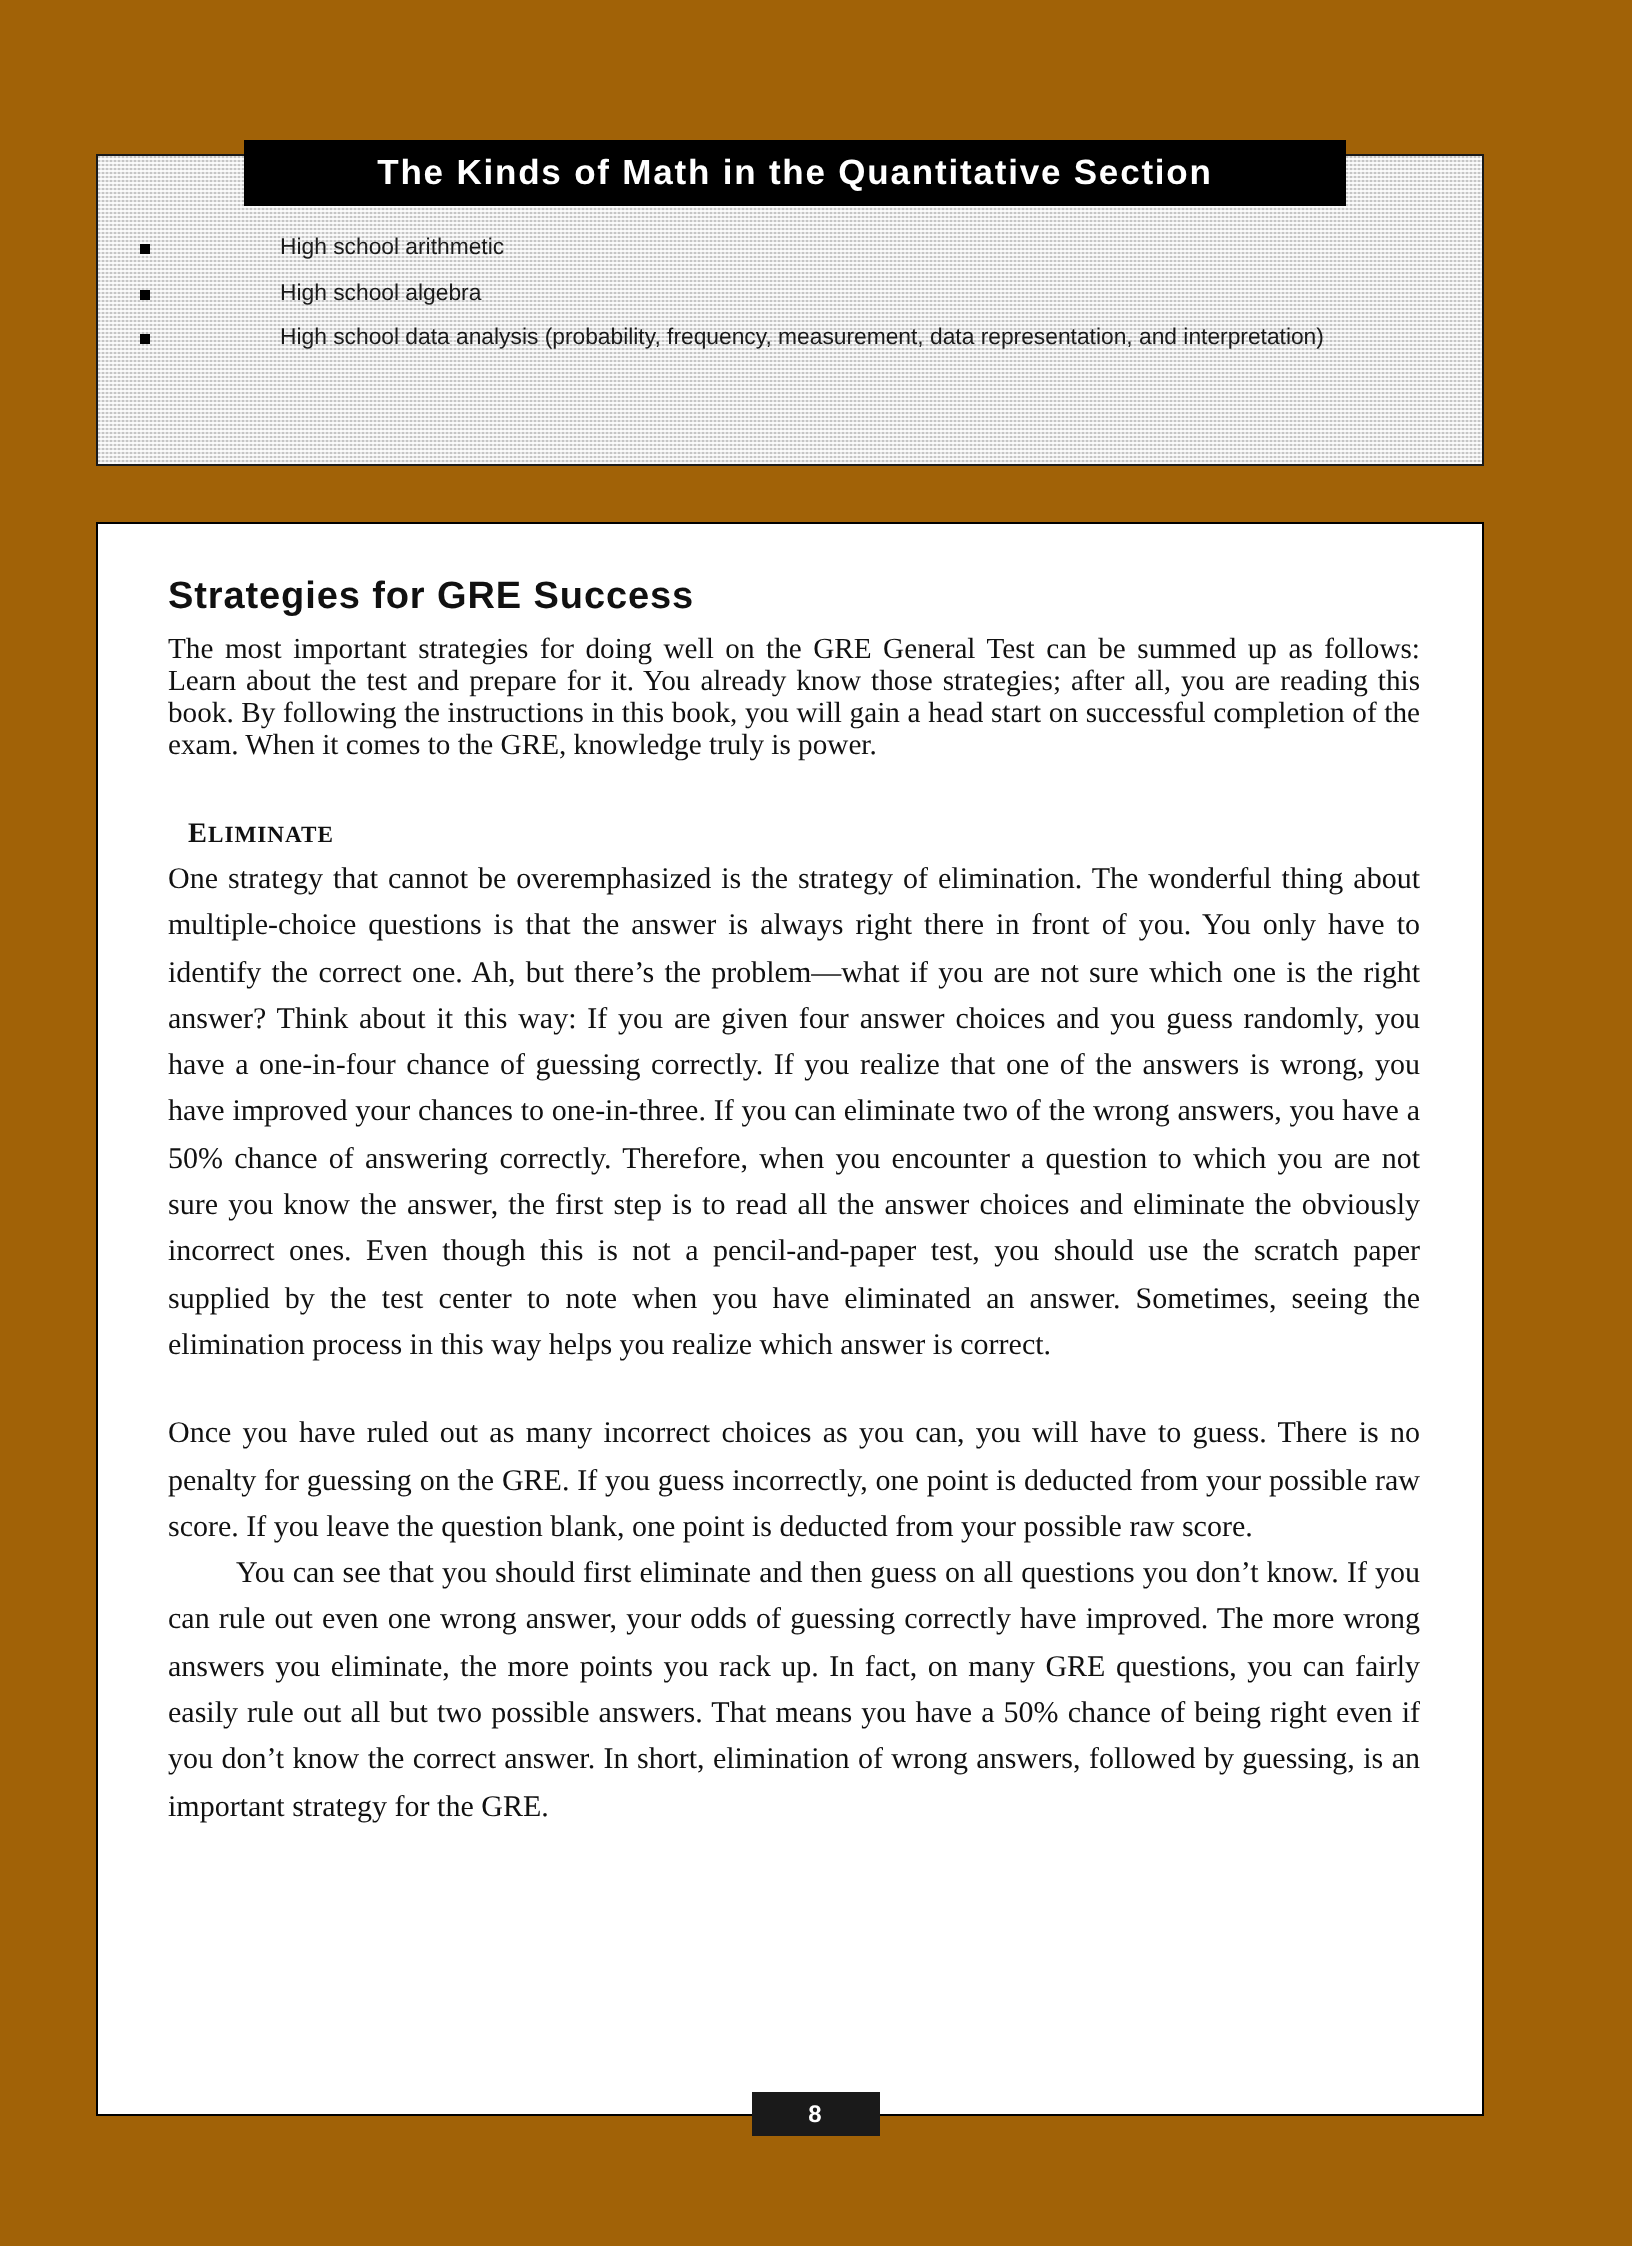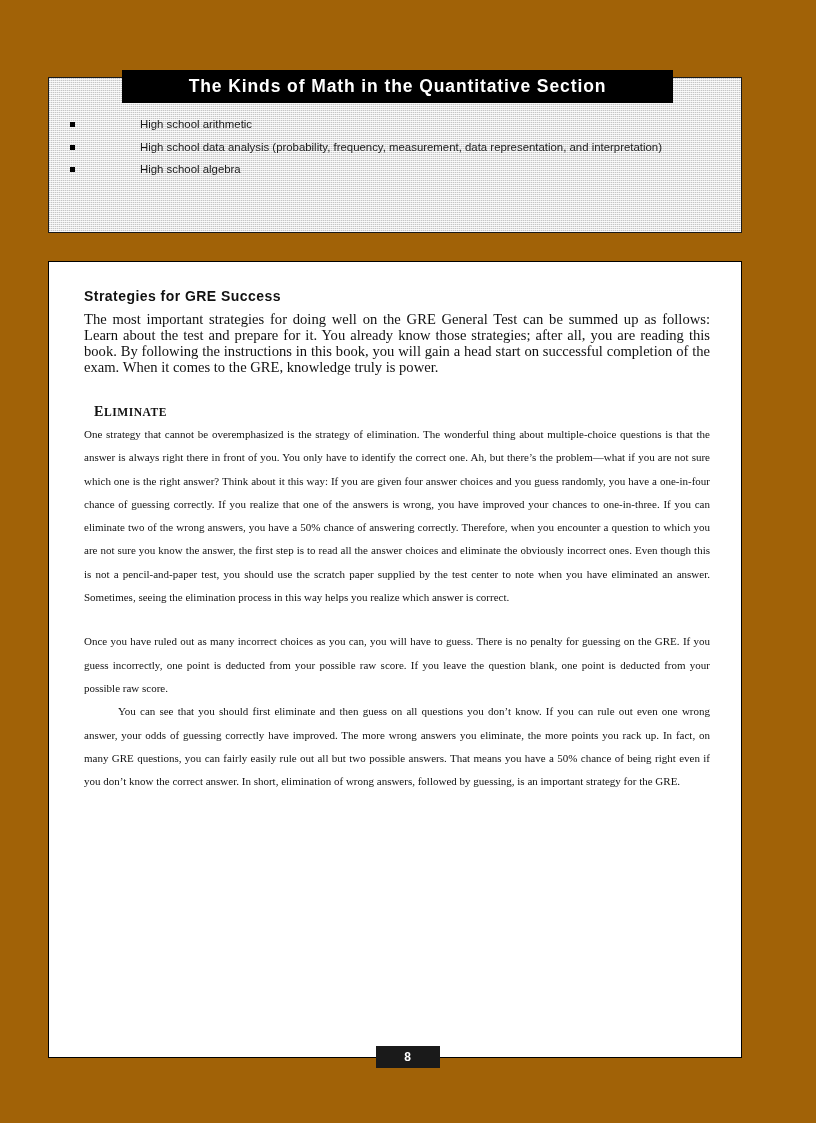--- a/index.html
+++ b/index.html
@@ -99,39 +99,39 @@
   .content-inner {
     position: absolute;
     left: 35px;
     top: 26px;
     width: 626px;
   }
 
   .section-title {
     font-family: "Liberation Sans", "DejaVu Sans", sans-serif;
     font-weight: bold;
-    font-size: 14px;
+    font-size: 19px;
     letter-spacing: 0.45px;
     margin: 0 0 7px 0;
     color: #111111;
   }
 
   .body-text {
     font-family: "Liberation Serif", "DejaVu Serif", serif;
     font-size: 14.6px;
     line-height: 16px;
     text-align: justify;
     margin: 0;
     color: #111111;
     hyphens: none;
   }
 
   .body-text.tight {
     line-height: 23.3px;
-    font-size: 11px;
+    font-size: 15px;
   }
 
   .body-text.indent {
     text-indent: 34px;
   }
 
   .subhead {
     font-family: Liberation Serif, serif;
     font-weight: bold;
     font-size: 11.6px;
@@ -175,25 +175,25 @@
 
   <div class="callout-banner">The Kinds of Math in the Quantitative Section</div>
 
   <ul class="callout-list">
     <li class="callout-item">
       <span class="bullet-square"></span>
       <span>High school arithmetic</span>
     </li>
     <li class="callout-item">
       <span class="bullet-square"></span>
-      <span>High school data analysis (probability, frequency, measurement, data representation, and interpretation)</span>
+      <span>High school algebra</span>
     </li>
     <li class="callout-item">
       <span class="bullet-square"></span>
-      <span>High school algebra</span>
+      <span>High school data analysis (probability, frequency, measurement, data representation, and interpretation)</span>
     </li>
   </ul>
 
   <div class="content-box">
     <div class="content-inner">
 
       <h2 class="section-title">Strategies for GRE Success</h2>
 
       <p class="body-text">The most important strategies for doing well on the GRE General Test can be summed up as follows: Learn about the test and prepare for it. You already know those strategies; after all, you are reading this book. By following the instructions in this book, you will gain a head start on successful completion of the exam. When it comes to the GRE, knowledge truly is power.</p>
 

